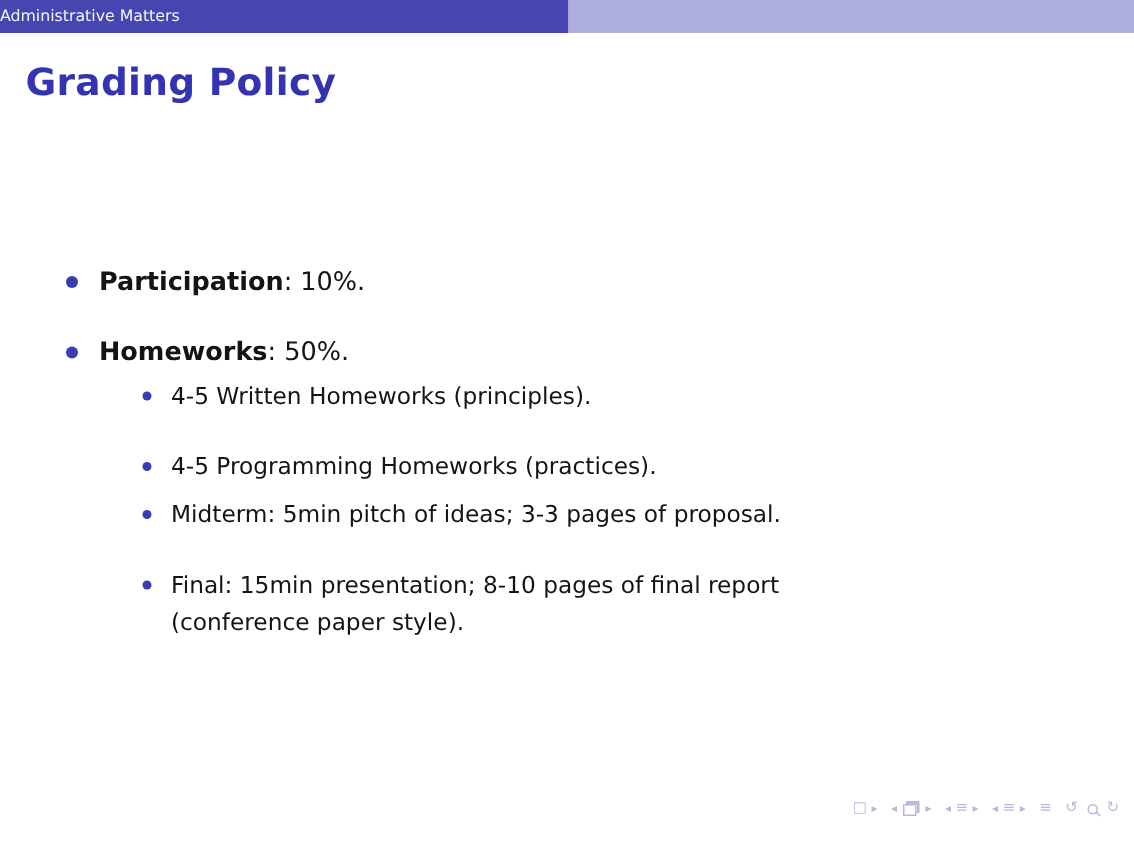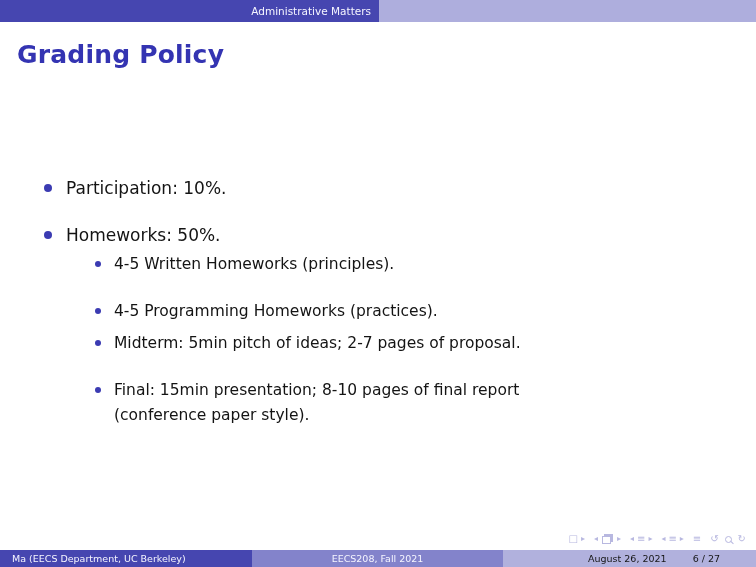--- a/index.html
+++ b/index.html
@@ -12,40 +12,40 @@
     color:#141414;
   }
   
   .header{
     position:absolute;top:0;left:0;width:756px;height:22px;
     display:flex;
   }
   .header-left{
     width:379px;height:100%;
     background:#4646b0;
-    display:flex;align-items:center;justify-content:flex-end;
-    padding-right:8px;box-sizing:border-box;
+    display:flex;align-items:center;
+    padding-right:21px;box-sizing:border-box;
     color:#f5f5ff;font-size:10.5px;
     cursor:pointer;
   }
   .header-right{flex:1;height:100%;background:#aeaedd;}
   
   .frametitle{
     position:absolute;left:17px;top:40px;margin:0;
     font-size:25px;font-weight:700;
     color:#3434b2;
     letter-spacing:0.2px;
   }
   
   .content{position:absolute;left:0;top:176px;width:756px;}
   .l1{
     position:relative;padding-left:66px;
     font-size:17px;line-height:24px;
   }
-  .l1 .term{font-weight:normal;}
+  .l1 .term{font-weight:bold;}
   .dot1{
     position:absolute;left:44px;top:8px;
     width:8px;height:8px;border-radius:50%;
     background:#3b3bb2;
   }
   .l2{
     position:relative;padding-left:114px;
     font-size:15.5px;line-height:25px;margin-top:22px;
   }
   .dot2{
@@ -136,21 +136,21 @@
       <span class="l2text">4-5 Written Homeworks (principles).</span>
     </div>
     <div class="l2">
       <span class="dot2"></span>
       <span class="l2text">4-5 Programming Homeworks (practices).</span>
     </div>
 
 
     <div class="l2 mt7">
       <span class="dot2"></span>
-      <span class="l2text">Midterm: 5min pitch of ideas; 2-7 pages of proposal.</span>
+      <span class="l2text">Midterm: 5min pitch of ideas; 3-3 pages of proposal.</span>
     </div>
     <div class="l2">
       <span class="dot2"></span>
       <span class="l2text">Final: 15min presentation; 8-10 pages of final report
 (conference paper style).</span>
     </div>
 
   </div>
 
   <div class="navbar">
@@ -176,26 +176,14 @@
     <div class="navgroup">
       <span class="nav-glyph">≡</span>
     </div>
     <div class="navgroup">
       <span class="nav-glyph">↺</span>
       <span class="search-icon"></span>
       <span class="nav-glyph">↻</span>
     </div>
   </div>
 
-  <div class="footer">
-    <div class="footer-left">
-      <span>Ma  (EECS Department, UC Berkeley)</span>
-    </div>
-    <div class="footer-mid">
-      <span>EECS208, Fall 2021</span>
-    </div>
-    <div class="footer-right">
-      <span>August 26, 2021</span>
-      <span>6 / 27</span>
-    </div>
-  </div>
 
 </div>
 
 </body></html>

